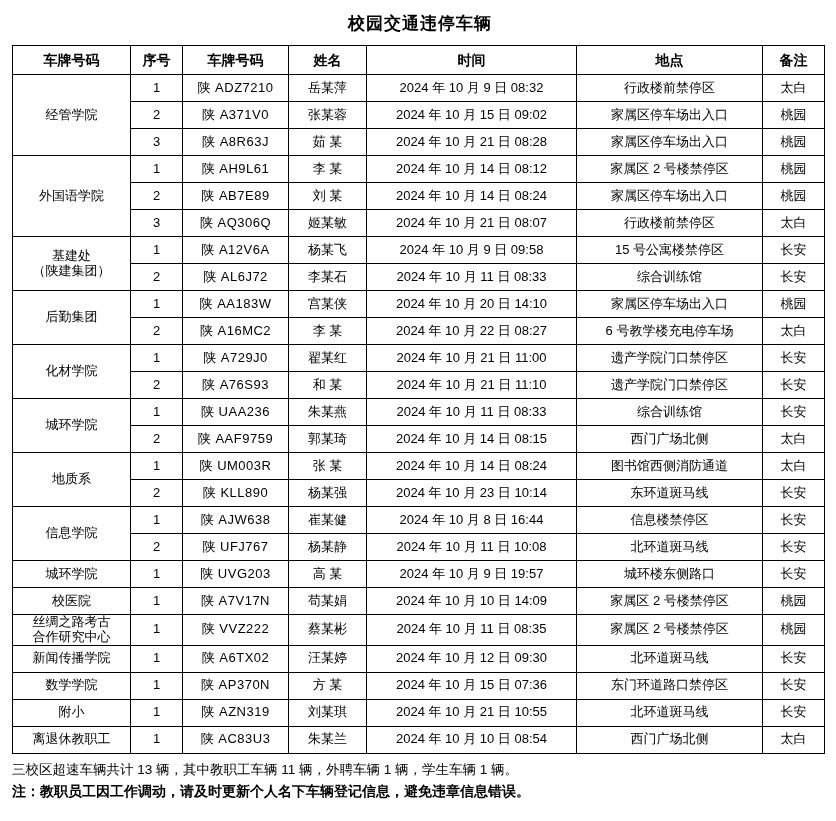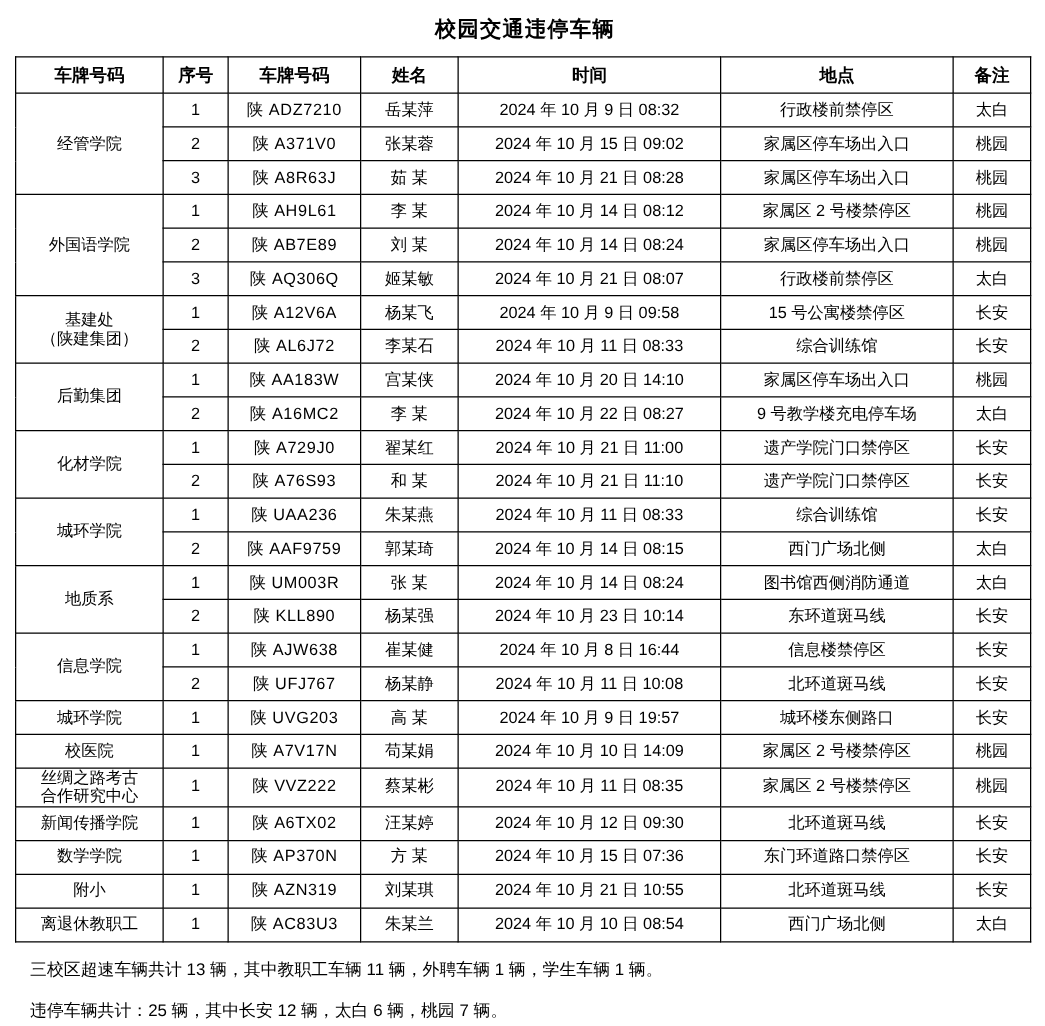--- a/index.html
+++ b/index.html
@@ -60,21 +60,21 @@
   .col-name { width: 78px; }
   .col-time { width: 210px; }
   .col-place{ width: 186px; }
   .col-note { width: 62px; }
 
   .footnotes {
     margin-top: 6px;
     font-size: 13.5px;
     line-height: 1.55;
   }
-  .footnotes div { margin: 12px; }
+  .footnotes div { margin: 0; }
   .note-bold {
     font-weight: bold;
     font-size: 14px;
     margin-top: 4px;
   }
 </style>
 </head>
 <body>
 
 <div class="page">
@@ -177,21 +177,21 @@
           <td>宫某侠</td>
           <td>2024 年 10 月 20 日 14:10</td>
           <td>家属区停车场出入口</td>
           <td>桃园</td>
         </tr>
         <tr>
           <td>2</td>
           <td class="plate">陕 A16MC2</td>
           <td>李 某</td>
           <td>2024 年 10 月 22 日 08:27</td>
-          <td>9 号教学楼充电停车场</td>
+          <td>6 号教学楼充电停车场</td>
           <td>太白</td>
         </tr>
         <tr>
           <td class="unit" rowspan="2">化材学院</td>
           <td>1</td>
           <td class="plate">陕 A729J0</td>
           <td>翟某红</td>
           <td>2024 年 10 月 21 日 11:00</td>
           <td>遗产学院门口禁停区</td>
           <td>长安</td>
@@ -316,17 +316,16 @@
           <td>朱某兰</td>
           <td>2024 年 10 月 10 日 08:54</td>
           <td>西门广场北侧</td>
           <td>太白</td>
         </tr>
       </tbody>
   </table>
 
   <div class="footnotes">
     <div>三校区超速车辆共计 13 辆，其中教职工车辆 11 辆，外聘车辆 1 辆，学生车辆 1 辆。</div>
-    <div>违停车辆共计：25 辆，其中长安 12 辆，太白 6 辆，桃园 7 辆。</div>
     <div class="note-bold">注：教职员工因工作调动，请及时更新个人名下车辆登记信息，避免违章信息错误。</div>
   </div>
 
 </div>
 
 </body></html>

